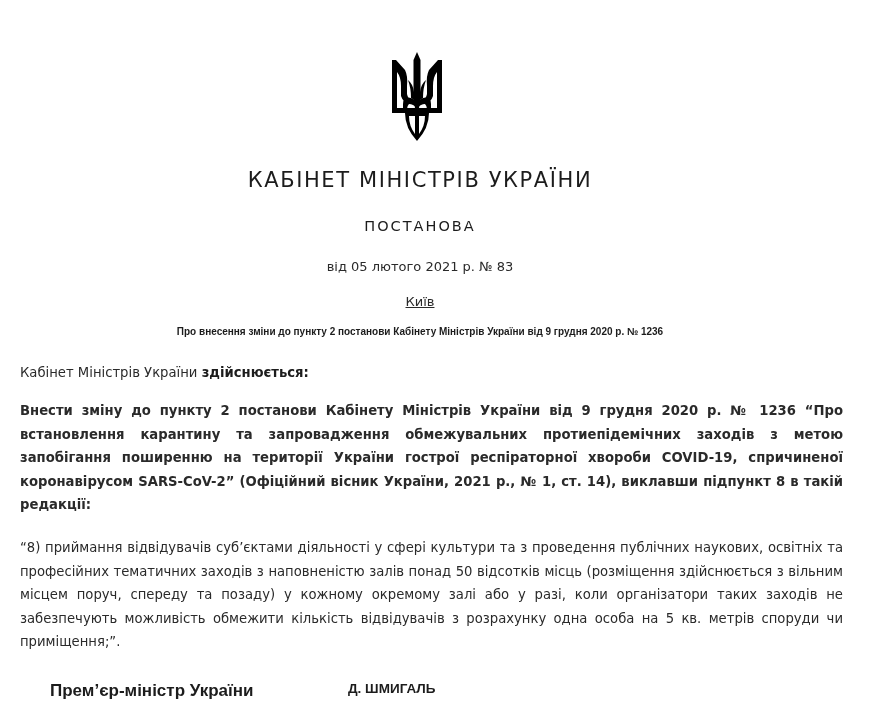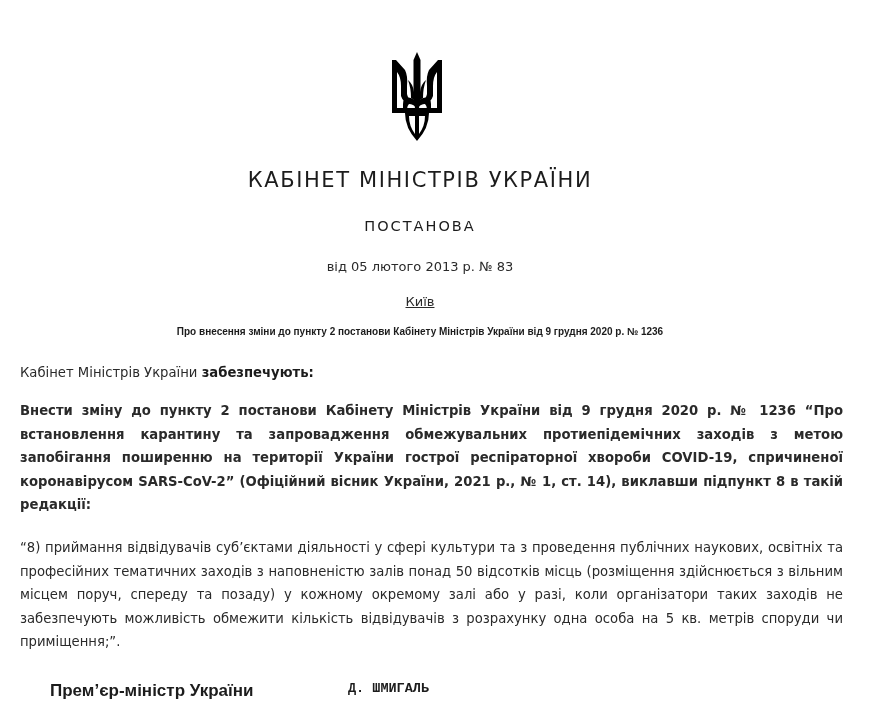--- a/index.html
+++ b/index.html
@@ -94,21 +94,21 @@
       top: 681px;
       font-family: "Liberation Sans", sans-serif;
       font-weight: bold;
       font-size: 17px;
       color: #1c1c1c;
     }
     .sign-name {
       position: absolute;
       left: 348px;
       top: 681px;
-      font-family: Liberation Mono, monospace;
+      font-family: Liberation Sans, sans-serif;
       font-weight: bold;
       font-size: 13.5px;
       color: #1c1c1c;
     }
   </style>
 </head>
 <body>
 
 <div class="emblem">
   <svg viewBox="0 0 52 90" width="52" height="90" xmlns="http://www.w3.org/2000/svg">
@@ -131,28 +131,28 @@
 
       <path d="M14 61 L38 61 Q38 76 26 89 Q14 76 14 61 Z M18 64 Q18 74 24 82 L24 64 Z M28 64 L28 82 Q34 74 34 64 Z" fill-rule="evenodd"></path>
     </g>
   </svg>
 </div>
 
 <div class="org-title">КАБІНЕТ МІНІСТРІВ УКРАЇНИ</div>
 
 <div class="doc-type">ПОСТАНОВА</div>
 
-<div class="doc-date">від 05 лютого 2013 р. № 83</div>
+<div class="doc-date">від 05 лютого 2021 р. № 83</div>
 
 <div class="doc-city">Київ</div>
 
 <div class="doc-subject">Про внесення зміни до пункту 2 постанови Кабінету Міністрів України від 9 грудня 2020 р. № 1236</div>
 
 <div class="para p-intro">
-  <span>Кабінет Міністрів України </span><span class="bold">забезпечують:</span>
+  <span>Кабінет Міністрів України </span><span class="bold">здійснюється:</span>
 </div>
 
 <div class="para p-main">Внести зміну до пункту 2 постанови Кабінету Міністрів України  від 9 грудня 2020 р. № 1236 “Про встановлення карантину та запровадження обмежувальних протиепідемічних заходів з метою запобігання поширенню на території України гострої респіраторної хвороби COVID-19, спричиненої коронавірусом SARS-CoV-2” (Офіційний вісник України, 2021 р., № 1, ст. 14), виклавши підпункт 8 в такій редакції:</div>
 
 <div class="para p-quote">“8) приймання відвідувачів суб’єктами діяльності у сфері культури та з проведення публічних наукових, освітніх та професійних тематичних заходів з наповненістю залів понад 50 відсотків місць (розміщення здійснюється з вільним місцем поруч, спереду та позаду) у кожному окремому залі або у разі, коли організатори таких заходів не забезпечують можливість обмежити кількість відвідувачів з розрахунку одна особа на 5 кв. метрів споруди чи приміщення;”.</div>
 
 <div class="sign-title">Прем’єр-міністр України</div>
 
 <div class="sign-name">Д. ШМИГАЛЬ</div>
 

